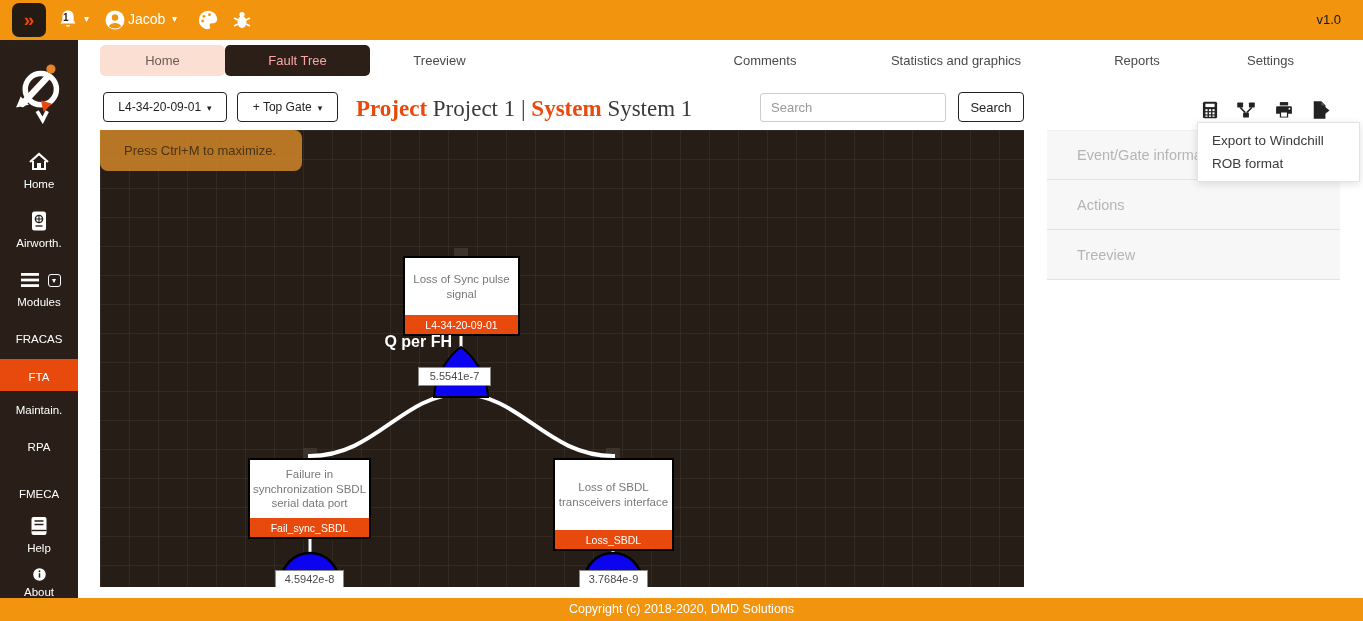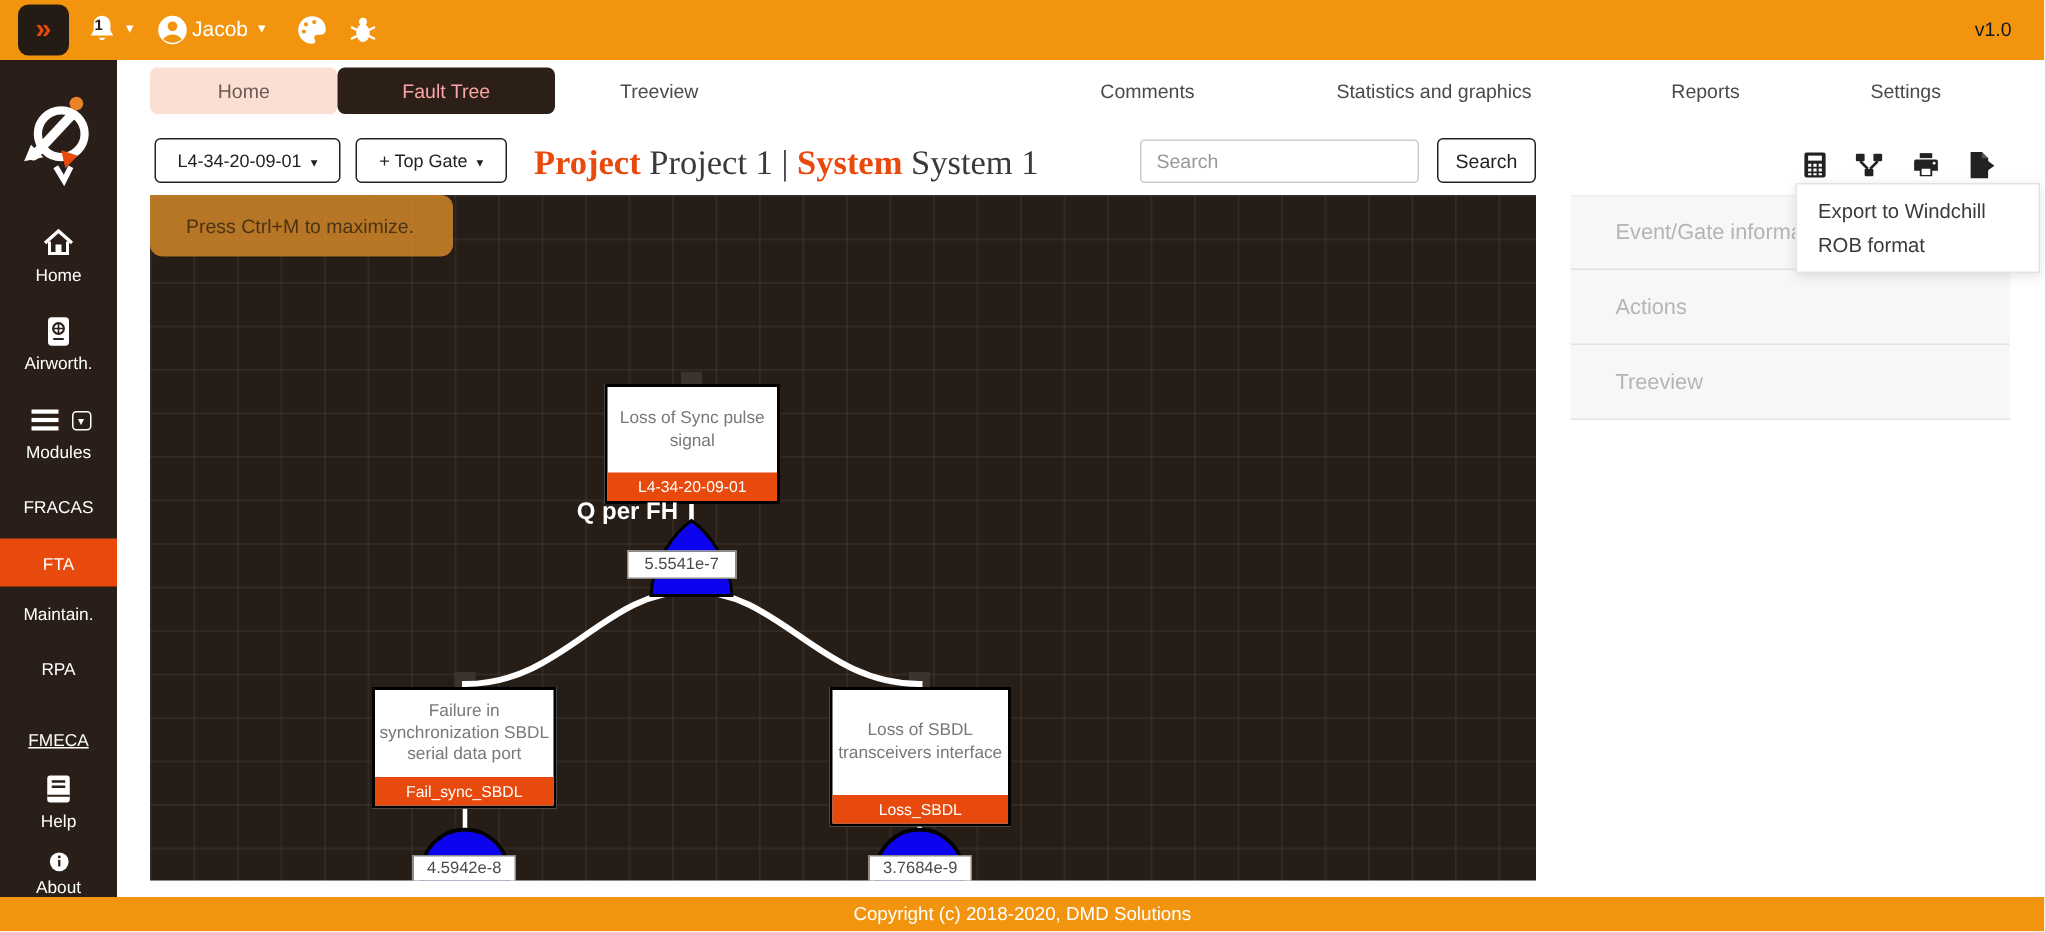--- a/index.html
+++ b/index.html
@@ -27,21 +27,21 @@
   .side-item { display:flex; flex-direction:column; align-items:center; width:100%; cursor:pointer; }
   .side-item .lbl { font-size:11.5px; color:#fff; margin-top:4px; }
   .side-icon { width:24px; height:24px; }
   .it-home { margin-top:26px; }
   .it-air  { margin-top:19px; }
   .it-mod  { margin-top:19px; }
   .it-fracas { margin-top:21px;align-items:center; }
   .it-fta { margin-top:14px; background:#E8490C; width:78px; padding:8px 0; }
   .it-maint { margin-top:9px; }
   .it-rpa { margin-top:21px; }
-  .it-fmeca { margin-top:31px;text-decoration:underline; }
+  .it-fmeca { margin-top:31px; }
   .it-help { margin-top:14px; }
   .it-about { margin-top:13px; }
   .mod-row { display:flex; align-items:center; }
   .mod-caret-box { width:13px; height:13px; border:1px solid #fff; border-radius:3px; margin-left:6px;
     font-size:8px; line-height:11px; text-align:center; color:#fff; }
 
   
   .tab { position:absolute; top:45px; height:31px; line-height:31px; text-align:center; font-size:13px;
     color:#4a4a4a; border-radius:5px; cursor:pointer; }
   .tab-home { left:100px; width:125px; background:#FBDFD3; color:#6b5b52; }

